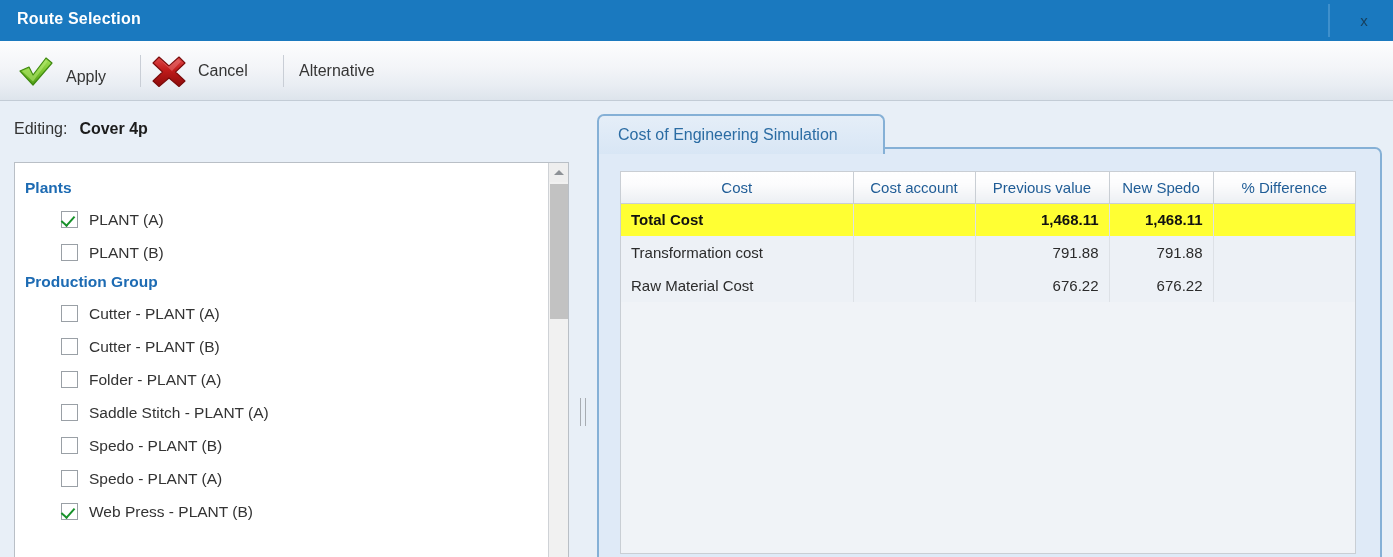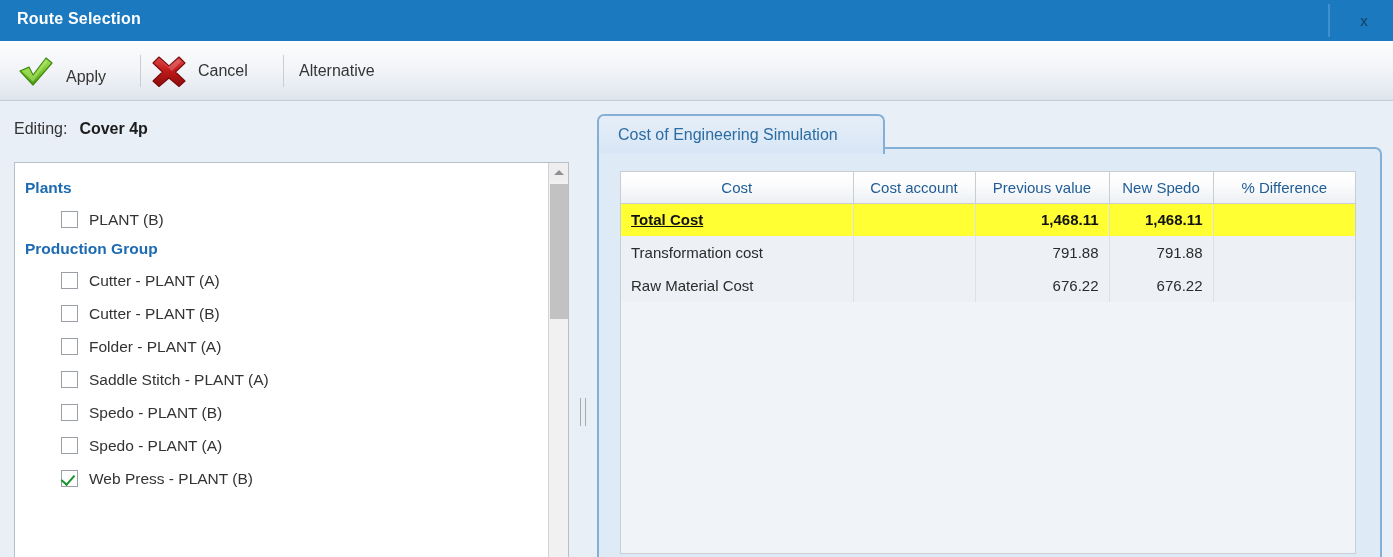--- a/index.html
+++ b/index.html
@@ -248,21 +248,21 @@
     background: #edf1f6;
   }
   table.grid td:last-child { border-right: none; }
   table.grid tr.total td {
     background: #ffff33;
     font-weight: bold;
     color: #111;
   }
   td.num { text-align: right; }
   td.name-indent { padding-left: 48px; color: #444; }
-  td.name-total { padding-left: 6px; text-decoration: underline; }
+  td.name-total { padding-left: 6px; }
   .grid-filler {
     background: #f0f3f7;
     height: 232px;
   }
 </style>
 </head>
 <body>
 
 <div class="window">
 
@@ -318,20 +318,24 @@
   </div>
 
   <div class="editing-row">
     <span class="editing-label">Editing:</span>
     <span class="editing-value">Cover  4p</span>
   </div>
 
   <div class="listpanel">
     <div class="list-inner" id="list-inner">
         <div class="group-head">Plants</div>
+        <div class="chk-row">
+          <span class="chkbox checked"></span>
+          <span class="chk-label">PLANT (A)</span>
+        </div>
         <div class="chk-row">
           <span class="chkbox"></span>
           <span class="chk-label">PLANT (B)</span>
         </div>
         <div class="group-head">Production Group</div>
         <div class="chk-row">
           <span class="chkbox"></span>
           <span class="chk-label">Cutter - PLANT (A)</span>
         </div>
         <div class="chk-row">

